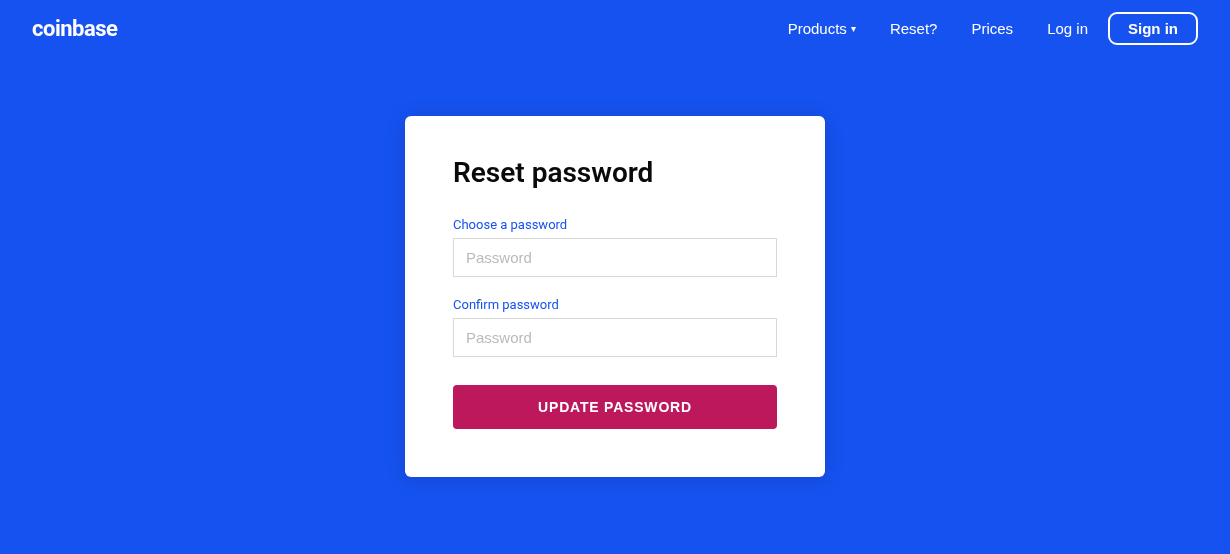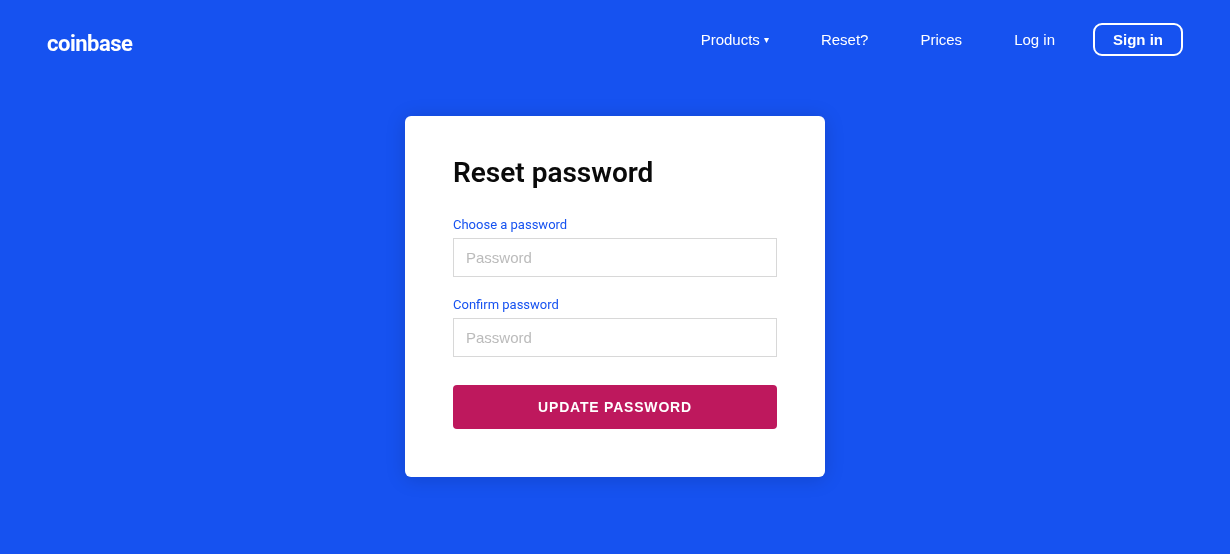--- a/index.html
+++ b/index.html
@@ -11,39 +11,39 @@
     body {
       font-family: -apple-system, BlinkMacSystemFont, 'Segoe UI', Roboto, sans-serif;
       background-color: #1652f0;
       min-height: 554px;
       width: 1230px;
     }
 
     
     header {
       display: flex;
-      align-items: flex-end;
+      align-items: center;
       justify-content: space-between;
-      padding: 0 47px;
+      padding: 0 32px;
       height: 56px;
       background-color: #1652f0;
     }
 
     .logo {
       color: white;
       font-size: 22px;
       font-weight: 700;
       letter-spacing: -0.5px;
       text-decoration: none;
     }
 
     nav {
       display: flex;
       align-items: center;
-      gap: 24px;
+      gap: 6px;
     }
 
     .nav-item {
       color: white;
       background: none;
       border: none;
       font-size: 15px;
       padding: 8px 14px;
       cursor: pointer;
       display: flex;

